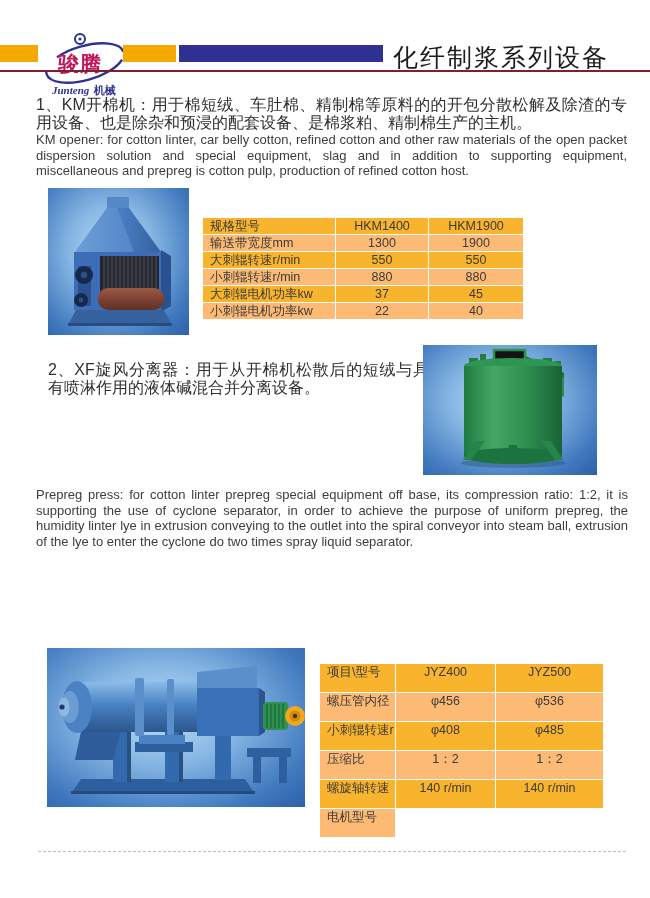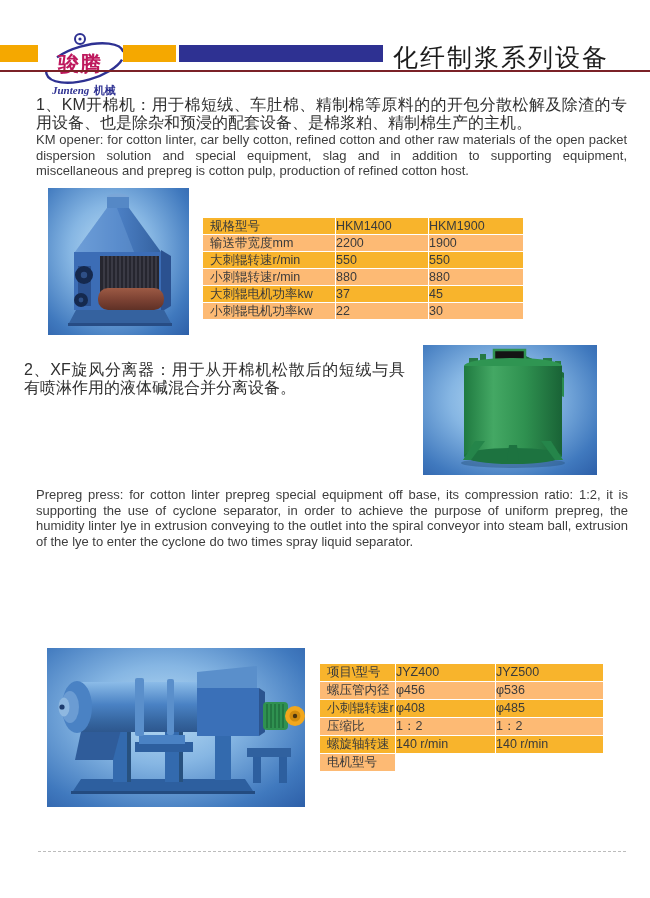--- a/index.html
+++ b/index.html
@@ -27,40 +27,40 @@
     font-size:21px; font-weight:bold; color:#be185d; letter-spacing:1px; white-space:nowrap;
   }
   .logo-sub { position:absolute; left:16px; top:44px; white-space:nowrap;margin-top:6px; }
   .logo-en { font-style:italic; font-size:11px; font-weight:bold; color:#2E3192; font-family:"Liberation Serif","DejaVu Serif",serif; }
   .logo-jx { font-size:11px; font-weight:bold; color:#2E3192; }
   
   .sec { position:absolute; text-align:justify; }
   .sec p.zh { font-size:16px; line-height:18px; color:#303030; }
   .sec p.en { font-size:13px;  line-height:15.5px; color:#3d3d3d; }
   .sec1 { left:36px; top:96px;  width:591px; }
-  .sec2 { left:24px; top:361px; width:381px; }
+  .sec2 { left:48px; top:361px; width:381px; }
   .sec3 { left:36px; top:487px; width:592px; }
   
   .photo {
     position:absolute;
     background:radial-gradient(ellipse at 45% 42%, #b9dcf4 0%, #86b6e3 38%, #4079be 78%, #2d5fa8 100%);
   }
   .photo1 { left:48px;  top:188px; width:141px; height:147px; }
   .photo2 { left:423px; top:345px; width:174px; height:130px; }
   .photo3 { left:47px;  top:648px; width:258px; height:159px; }
   .photo svg { display:block; width:100%; height:100%; }
   
   .spec { position:absolute; display:grid; gap:1px; background:#ffffff; }
   .spec .c {
     height:16px; line-height:16px; font-size:12.5px; color:#3b3b3b;
     overflow:hidden; white-space:nowrap;
   }
-  .t2 .c { height:17px; line-height:17px; }
+  .t2 .c { height:28px; line-height:17px; }
   .spec .c.l { text-align:left; padding-left:7px; }
-  .spec .c.m { text-align:left; }
+  .spec .c.m { text-align:center; }
   .spec .y { background:#F8B42C; }
   .spec .w { background:#fdba74; }
   .t1 { left:203px; top:218px; grid-template-columns:132px 92px 94px; }
   .t2 { left:320px; top:664px; grid-template-columns:75px 99px 107px; }
   .t2 .span2 { grid-column:2 / 4; }
   
   .dash-rule { position:absolute; left:38px; top:851px; width:588px; border-top:1.5px dashed #bcbcbc; }
 </style>
 </head>
 <body>
@@ -124,38 +124,38 @@
       <rect x="20" y="135" width="104" height="3" fill="#274c84"></rect>
     </svg>
   </div>
 
   <div class="spec t1">
     <div class="c y l">规格型号</div>
     <div class="c y m">HKM1400</div>
     <div class="c y m">HKM1900</div>
 
     <div class="c w l">输送带宽度mm</div>
-    <div class="c w m">2200</div>
+    <div class="c w m">1300</div>
     <div class="c w m">1900</div>
 
     <div class="c y l">大刺辊转速r/min</div>
     <div class="c y m">550</div>
     <div class="c y m">550</div>
 
     <div class="c w l">小刺辊转速r/min</div>
     <div class="c w m">880</div>
     <div class="c w m">880</div>
 
     <div class="c y l">大刺辊电机功率kw</div>
     <div class="c y m">37</div>
     <div class="c y m">45</div>
 
     <div class="c w l">小刺辊电机功率kw</div>
     <div class="c w m">22</div>
-    <div class="c w m">30</div>
+    <div class="c w m">40</div>
   </div>
 
   <div class="sec sec2">
     <p class="zh">2、XF旋风分离器：用于从开棉机松散后的短绒与具有喷淋作用的液体碱混合并分离设备。</p>
   </div>
 
   <div class="photo photo2">
     <svg viewBox="0 0 174 130">
       <defs>
         <linearGradient id="tankG" x1="0" y1="0" x2="1" y2="0">

